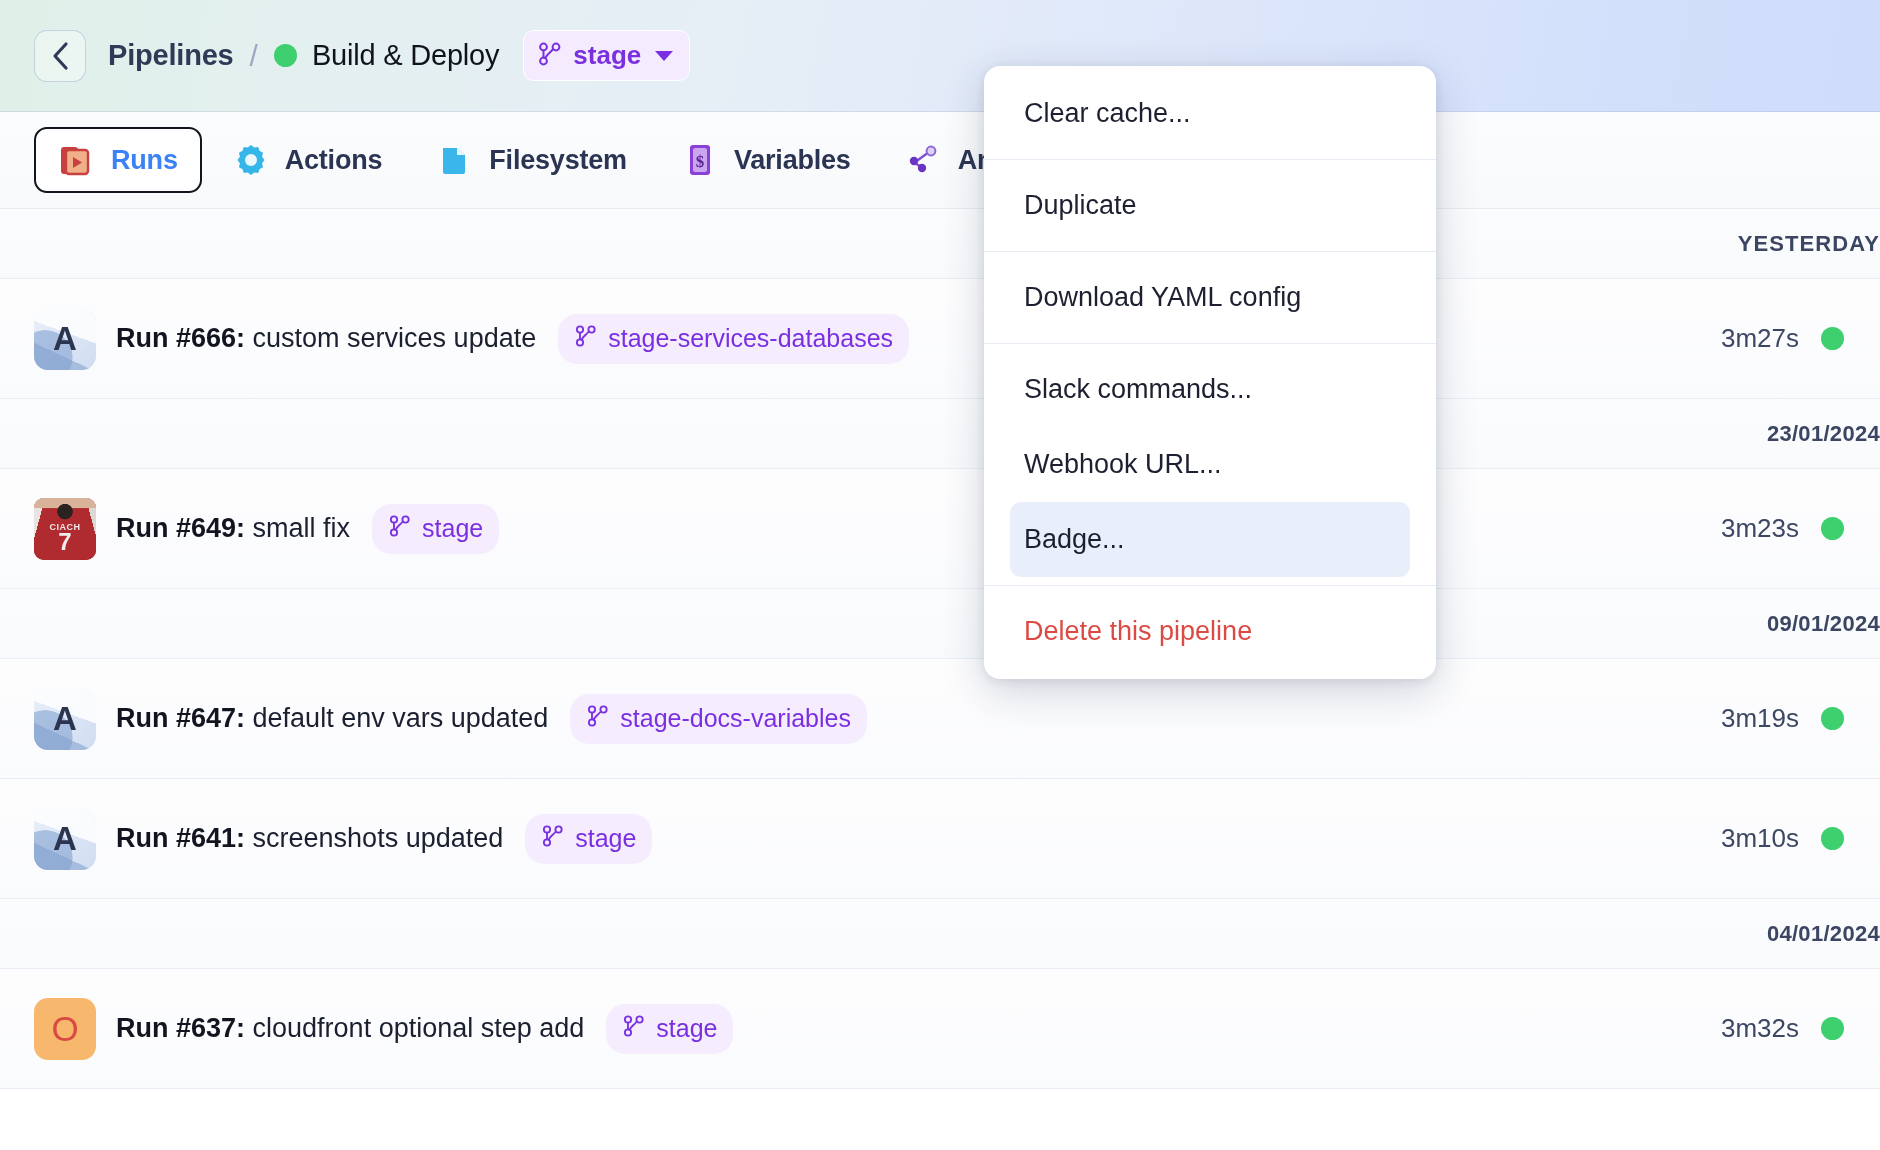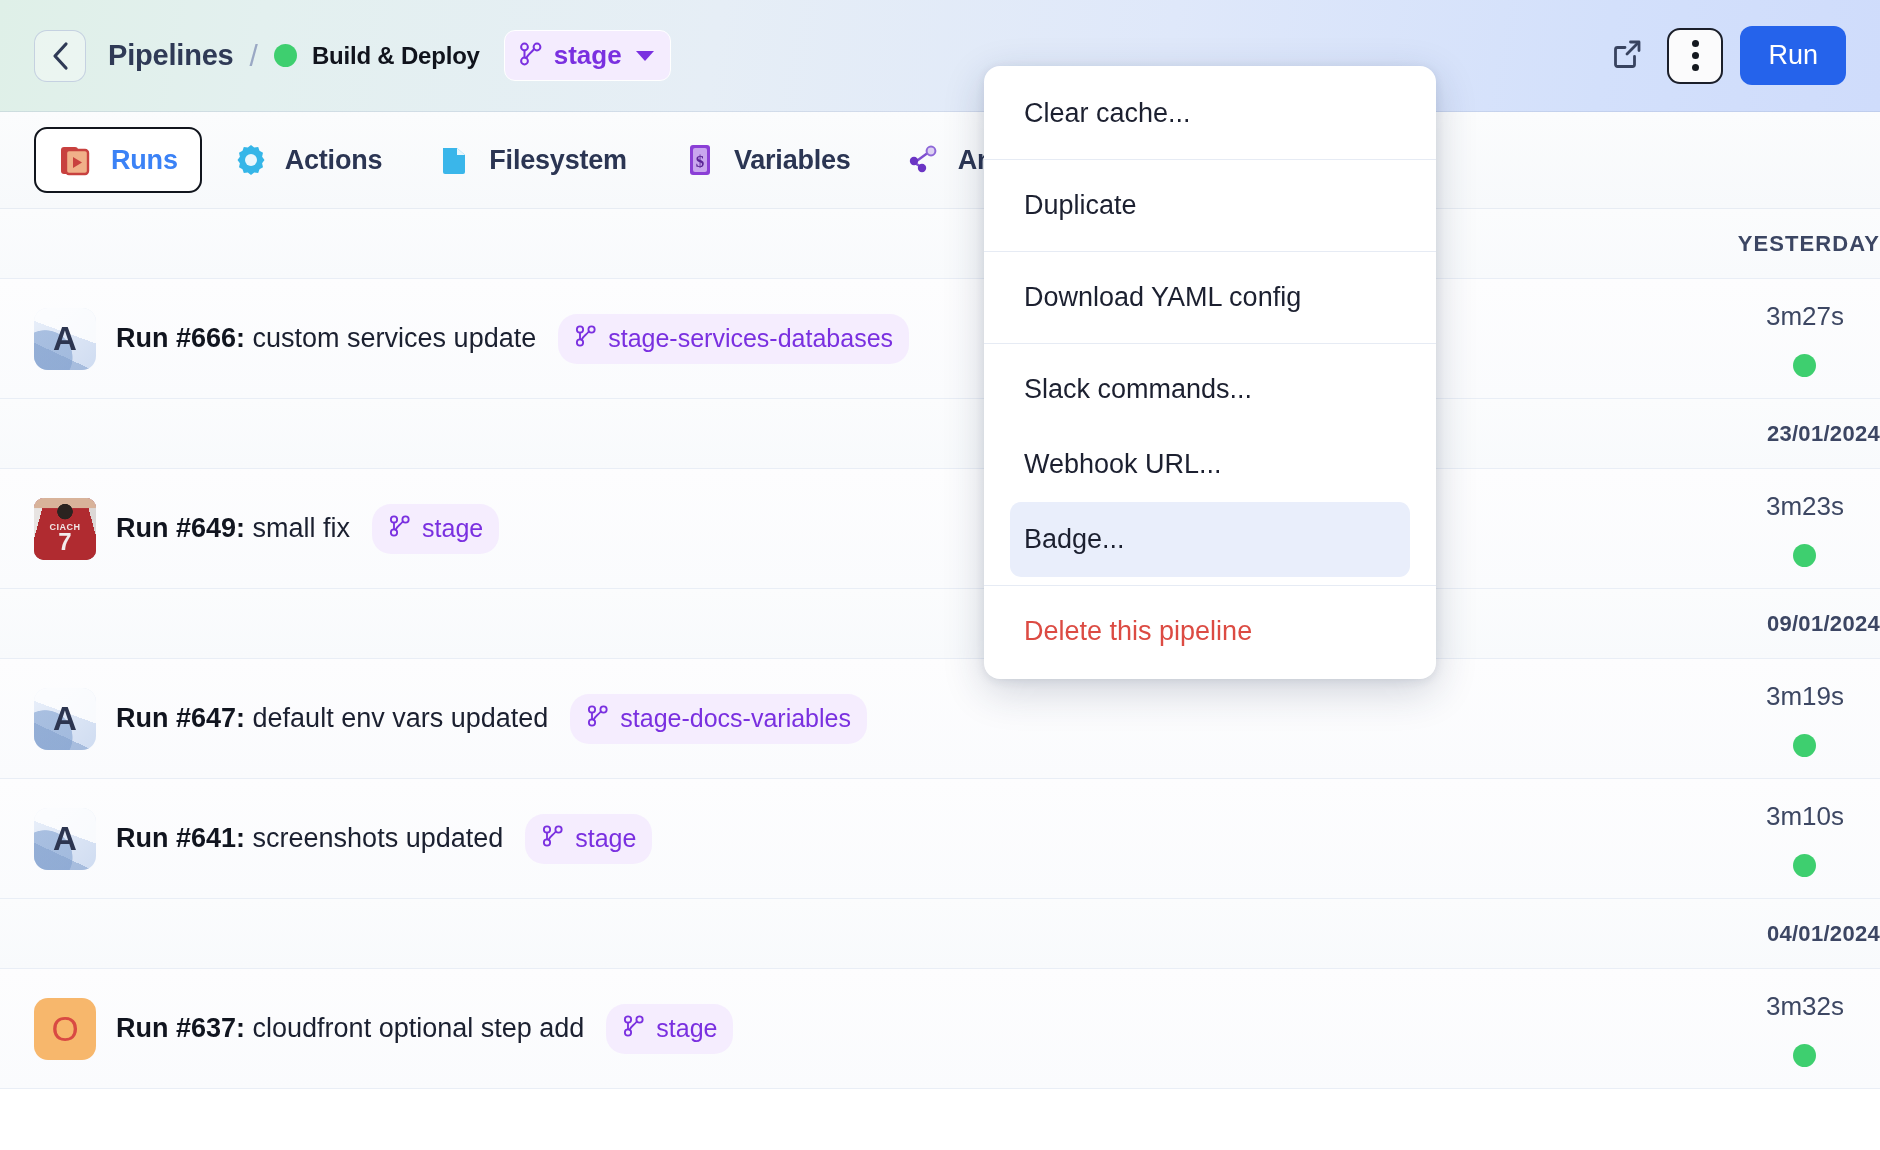--- a/index.html
+++ b/index.html
@@ -41,21 +41,21 @@
     letter-spacing: -.2px; cursor: pointer;
   }
   .crumb-sep {
     font-size: 30px; color: #9aa8c4; margin: 0 16px; font-weight: 400;
   }
   .status-dot-hdr {
     width: 23px; height: 23px; border-radius: 50%;
     background: #3ecf6f; margin-right: 15px; flex: 0 0 auto;
   }
   .crumb-current {
-    font-size: 24px; font-weight: 700; color: #10131c; letter-spacing: -.2px;
+    font-size: 29px; font-weight: 400; color: #10131c; letter-spacing: -.2px;
   }
   .branch-pill {
     display: flex; align-items: center; gap: 10px;
     margin-left: 24px;
     background: #f4ecfe;
     border: 1px solid #ffffff;
     border-radius: 11px;
     padding: 9px 16px 9px 13px;
     cursor: pointer;
   }
@@ -168,21 +168,21 @@
   .run-title { margin-left: 20px; font-size: 27px; color: #1b2030; white-space: nowrap; }
   .run-title b { font-weight: 700; color: #11151f; }
   .branch-tag {
     margin-left: 22px;
     display: inline-flex; align-items: center; gap: 10px;
     background: #f5edfe; border-radius: 19px;
     padding: 10px 16px;
     font-size: 25px; font-weight: 400; color: #7a30e0;
     white-space: nowrap;
   }
-  .run-right { margin-left: auto; display: flex; align-items: center; gap: 22px; flex-direction: column; }
+  .run-right { margin-left: auto; display: flex; align-items: center; gap: 22px; }
   .duration { font-size: 26px; color: #3d4763; font-weight: 400; }
   .status-dot { width: 23px; height: 23px; border-radius: 50%; background: #3ecf6f; }
 
   
   .menu {
     position: absolute;
     left: 984px; top: 66px;
     width: 452px;
     background: #ffffff;
     border-radius: 16px;
@@ -234,37 +234,20 @@
             <circle cx="19" cy="6" r="3.4" stroke="#7a30e0" stroke-width="2"></circle>
             <path d="M6.5 9.5 V16.5" stroke="#7a30e0" stroke-width="2" stroke-linecap="round"></path>
             <path d="M15.8 8.4 C13 12 9.6 13.5 8.2 17.2" stroke="#7a30e0" stroke-width="2" stroke-linecap="round"></path>
           </svg>
         </span>
         <span class="label">stage</span>
         <span class="caret"></span>
       </div>
     </div>
 
-    <div class="hdr-right">
-      <div class="icon-btn-plain">
-        <span>
-          <svg width="34" height="34" viewBox="0 0 34 34" fill="none">
-            <path d="M20.5 5 H29 V13.5" stroke="#38435f" stroke-width="2.8" stroke-linecap="round" stroke-linejoin="round"></path>
-            <path d="M28.4 5.6 L17 17" stroke="#38435f" stroke-width="2.8" stroke-linecap="round"></path>
-            <path d="M24.5 19.5 V27.5 A2 2 0 0 1 22.5 29.5 H7.5 A2 2 0 0 1 5.5 27.5 V12.5 A2 2 0 0 1 7.5 10.5 H15" stroke="#38435f" stroke-width="2.8" stroke-linecap="round" stroke-linejoin="round"></path>
-          </svg>
-        </span>
-      </div>
-      <div class="kebab-btn">
-        <i></i>
-        <i></i>
-        <i></i>
-      </div>
-      <button class="run-btn">Run</button>
-    </div>
   </div>
 
   <div class="tabbar">
 
     <div class="tab active">
       <span class="ticon">
         <svg width="38" height="38" viewBox="0 0 38 38" fill="none">
           <rect x="3" y="6" width="17" height="27" rx="3" fill="#c8413f"></rect>
           <rect x="8" y="9" width="22" height="24" rx="3" fill="#f0b089" stroke="#c8413f" stroke-width="2.4"></rect>
           <path d="M15 16 L24 21.5 L15 27 Z" fill="#c8413f"></path>

